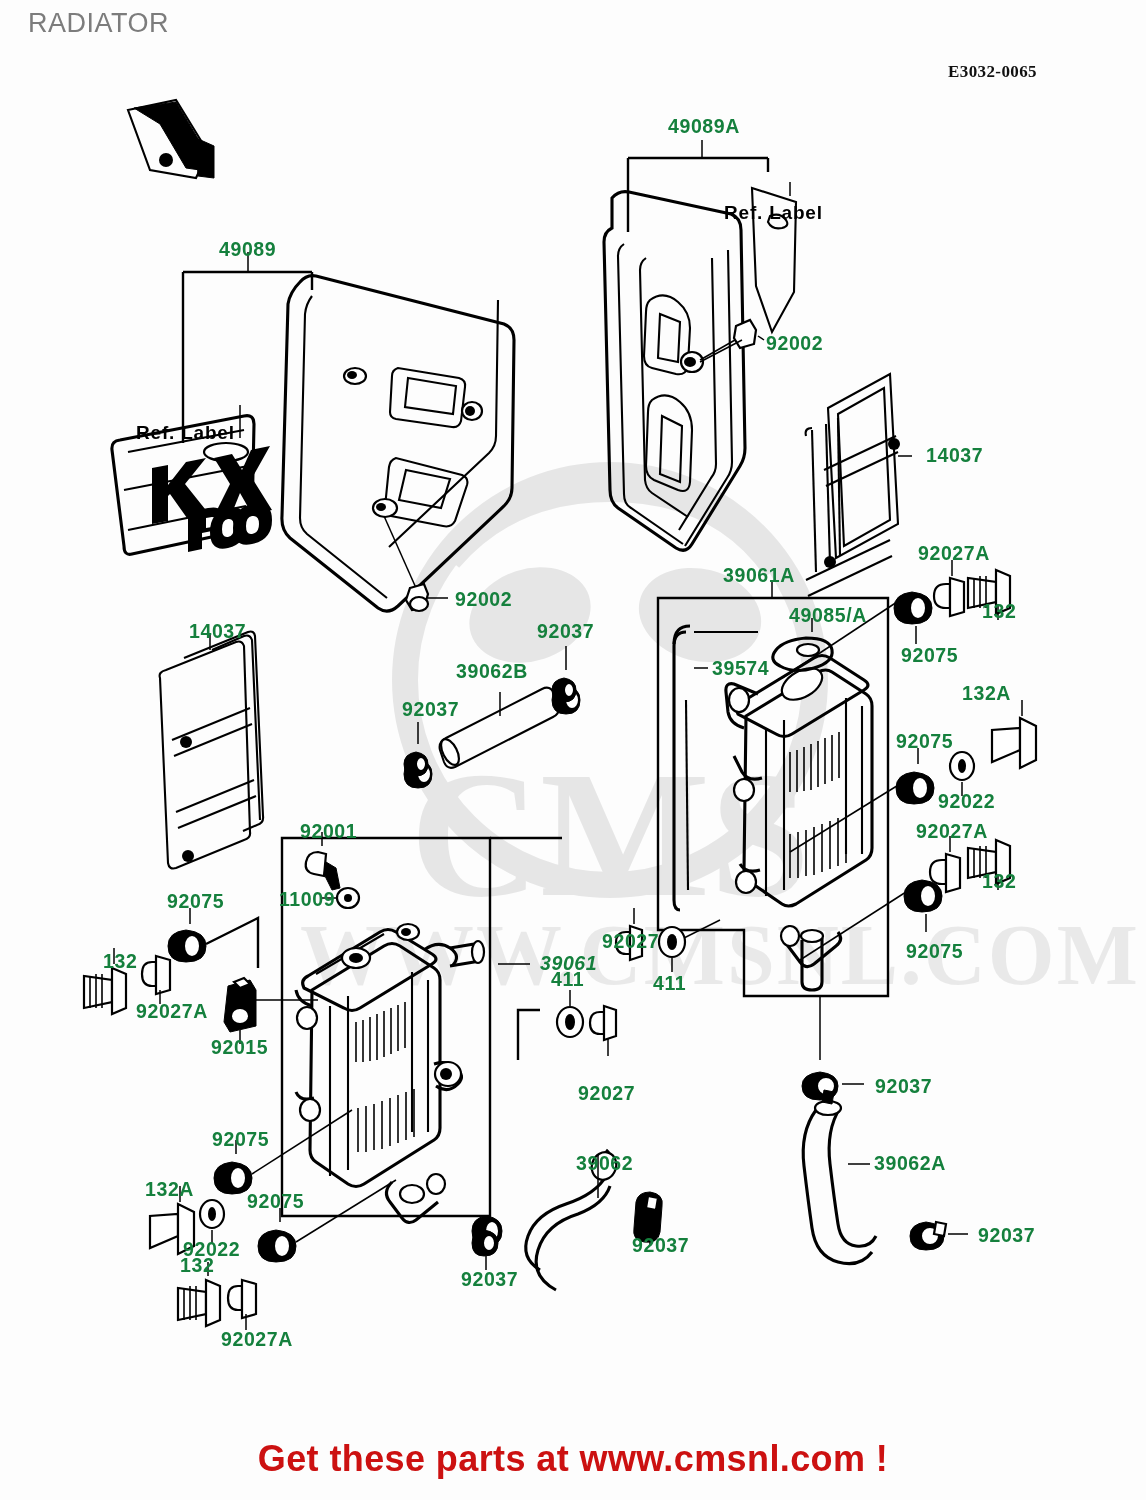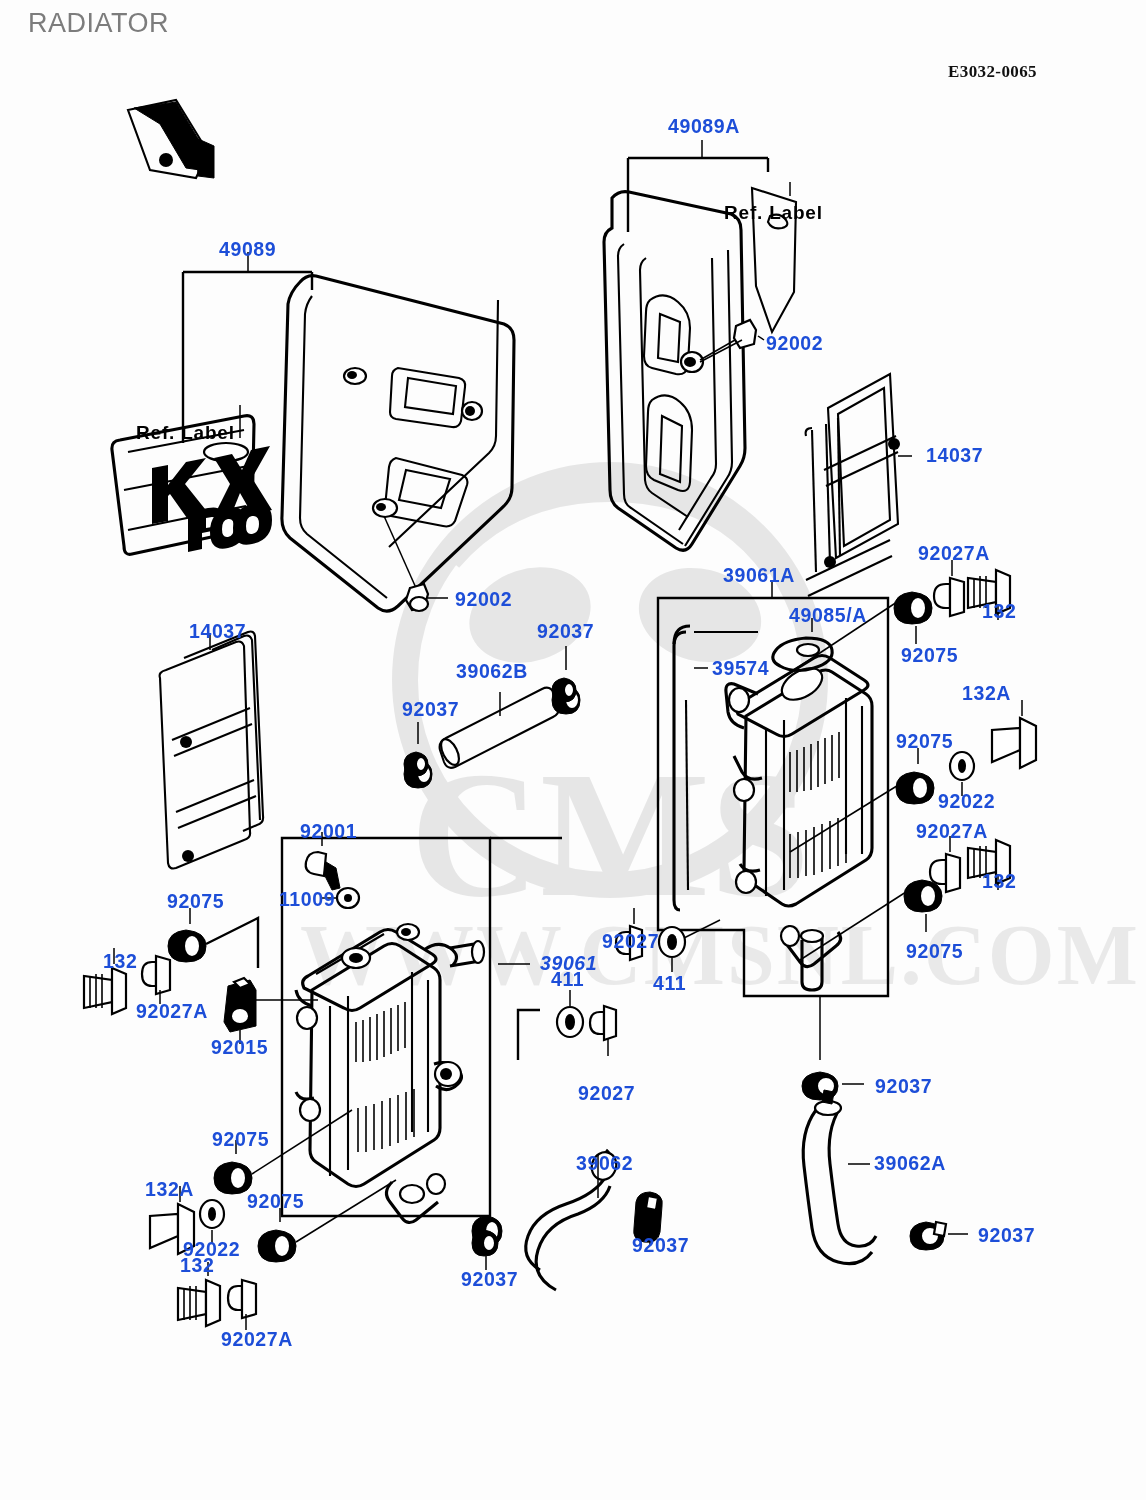--- a/index.html
+++ b/index.html
@@ -8,21 +8,21 @@
   #stage{position:absolute;inset:0;padding-left:45px;}
 
   .title{position:absolute;left:28px;top:8px;font-size:27px;color:#7c7c7c;
          letter-spacing:.5px;font-weight:400;}
   .refcode{position:absolute;left:948px;top:62px;font-size:17px;color:#111;
            font-family:"Liberation Serif",serif;font-weight:700;letter-spacing:.4px;}
   .footer{position:absolute;left:0;right:0;top:1438px;text-align:center;
           font-size:36px;color:#cc1111;font-weight:700;letter-spacing:.4px;}
 
   
-  .lbl{position:absolute;font-size:19.5px;font-weight:700;color:#1d4ed8;
+  .lbl{position:absolute;font-size:19.5px;font-weight:700;color:#15803d;
        letter-spacing:.6px;white-space:nowrap;}
   .reflbl{position:absolute;font-size:19px;font-weight:700;color:#000;
           letter-spacing:.8px;white-space:nowrap;margin-top:40px;}
 
   
   #wm{position:absolute;left:330px;top:440px;width:560px;height:560px;
       opacity:.085;pointer-events:none;}
   #wmtxt{position:absolute;left:300px;top:905px;font-size:86px;font-weight:700;
          color:#000;opacity:.075;letter-spacing:2px;pointer-events:none;
          font-family:"Liberation Serif",serif;}
@@ -568,14 +568,15 @@
 
   <div class="lbl" style="left:653px;top:972px;">411</div>
   <div class="lbl" style="left:551px;top:968px;">411</div>
   <div class="lbl" style="left:602px;top:930px;">92027</div>
   <div class="lbl" style="left:578px;top:1082px;">92027</div>
 
   <div class="lbl" style="left:300px;top:820px;">92001</div>
   <div class="lbl" style="left:279px;top:888px;">11009</div>
   <div class="lbl" style="left:211px;top:1036px;">92015</div>
 
+  <div class="footer">Get these parts at www.cmsnl.com !</div>
 
 </div>
 
 </body></html>

